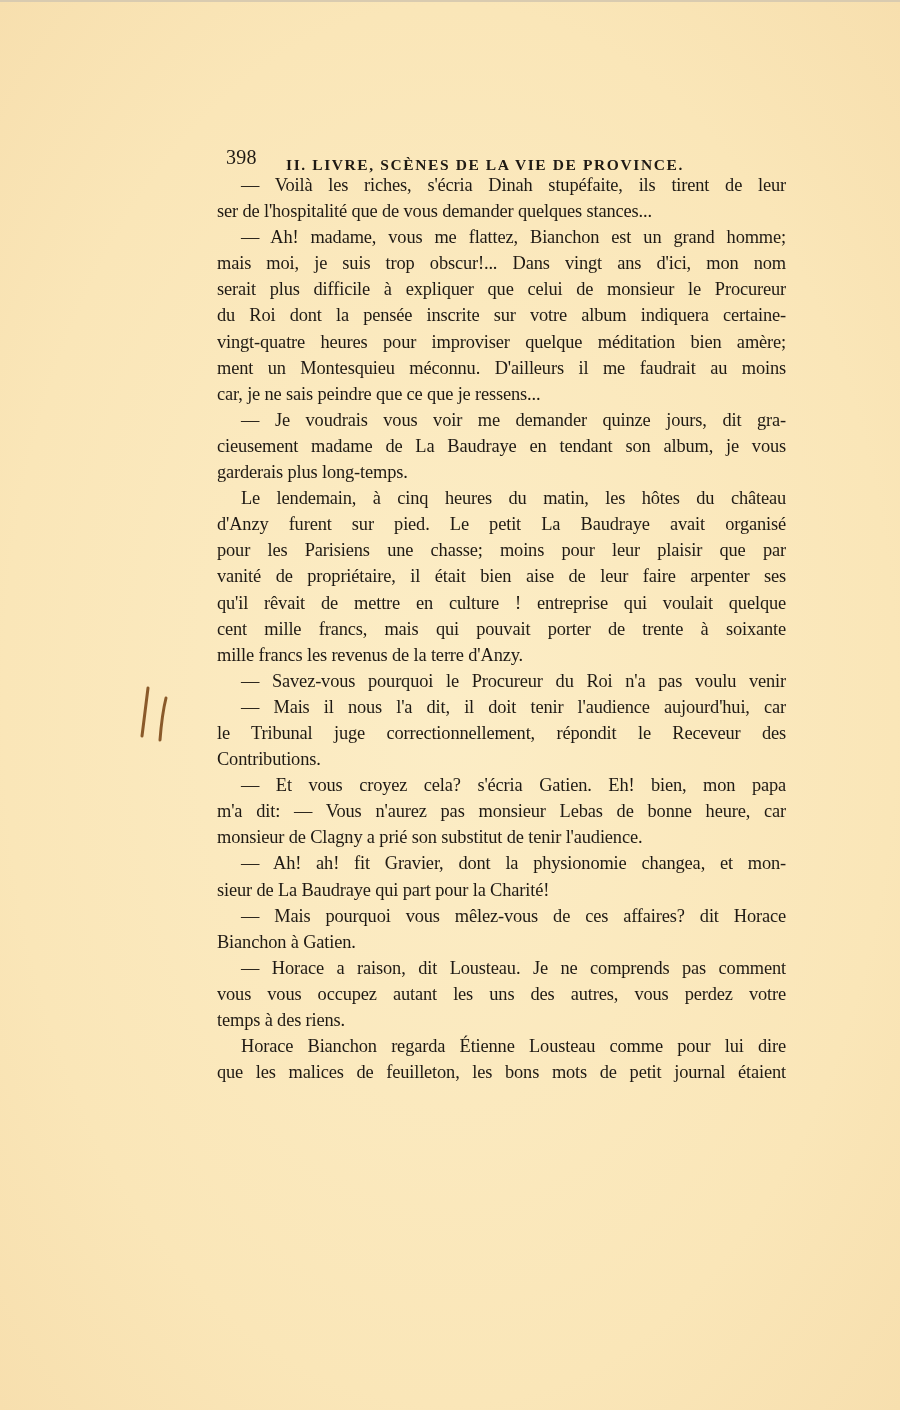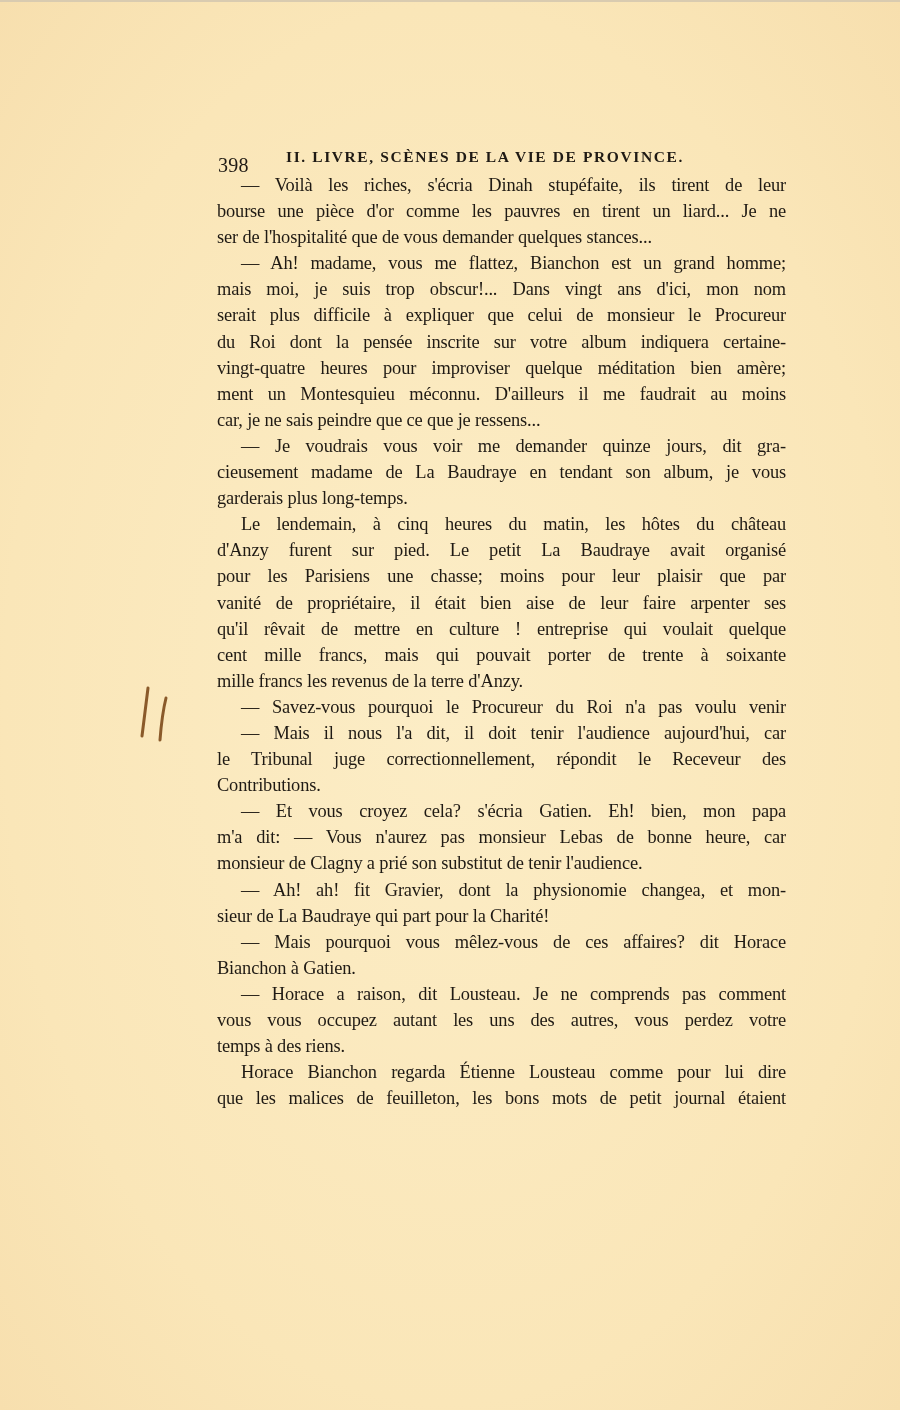--- a/index.html
+++ b/index.html
@@ -9,23 +9,23 @@
     background-image: radial-gradient(ellipse at 50% 50%, #fcedc6 0%, #fae6b8 70%, #f7dfae 100%);
     position: relative;
     font-family: "Liberation Serif", "DejaVu Serif", serif;
     color: #1f1a14;
   }
   .page-edge-top { position: absolute; left: 0; top: 0; width: 900px; height: 2px; background: #d9cbb0; }
   .header {
     position: absolute; left: 218px; top: 146px; width: 580px; height: 24px;
     font-size: 19px; letter-spacing: 0.2px;
   }
-  .page-number { position: absolute; left: 0; top: 0; font-size: 20px; margin-top: 8px; }
+  .page-number { position: absolute; left: 8px; top: 0; font-size: 20px; }
   .running-title {
-    position: absolute; left: 68px; top: 2px; font-weight: bold; font-size: 15.5px;
+    position: absolute; left: 68px; top: 10px; font-weight: bold; font-size: 15.5px;
     letter-spacing: 1.6px; text-transform: uppercase; white-space: nowrap;
   }
   .body-text {
     position: absolute; left: 217px; top: 172px; width: 569px;
   }
   .line {
     height: 26.1px; line-height: 26.1px; font-size: 18.4px;
     white-space: nowrap; text-align: justify; text-align-last: justify;
     letter-spacing: -0.15px;
   }
@@ -40,21 +40,20 @@
 
 <div class="page-edge-top"></div>
 
 <div class="header">
   <span class="page-number">398</span>
   <span class="running-title">II. LIVRE, SCÈNES DE LA VIE DE PROVINCE.</span>
 </div>
 
 <div class="body-text" id="body-text">
     <div class="line indent">— Voilà les riches, s'écria Dinah stupéfaite, ils tirent de leur</div>
-    <div class="line">bourse une pièce d'or comme les pauvres en tirent un liard... Je ne</div>
     <div class="line last">ser de l'hospitalité que de vous demander quelques stances...</div>
     <div class="line indent">— Ah! madame, vous me flattez, Bianchon est un grand homme;</div>
     <div class="line">mais moi, je suis trop obscur!... Dans vingt ans d'ici, mon nom</div>
     <div class="line">serait plus difficile à expliquer que celui de monsieur le Procureur</div>
     <div class="line">du Roi dont la pensée inscrite sur votre album indiquera certaine-</div>
     <div class="line">vingt-quatre heures pour improviser quelque méditation bien amère;</div>
     <div class="line">ment un Montesquieu méconnu. D'ailleurs il me faudrait au moins</div>
     <div class="line last">car, je ne sais peindre que ce que je ressens...</div>
     <div class="line indent">— Je voudrais vous voir me demander quinze jours, dit gra-</div>
     <div class="line">cieusement madame de La Baudraye en tendant son album, je vous</div>

